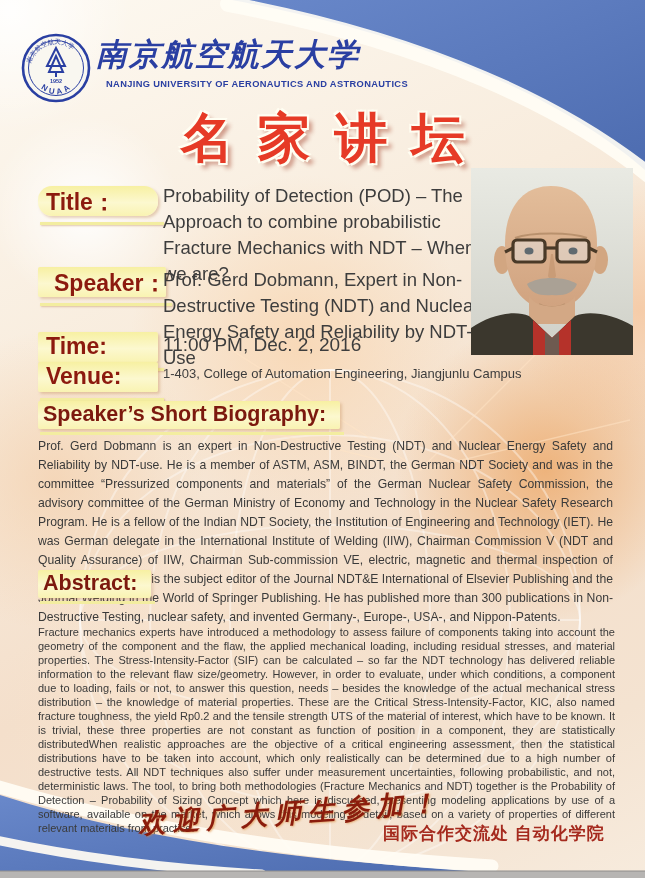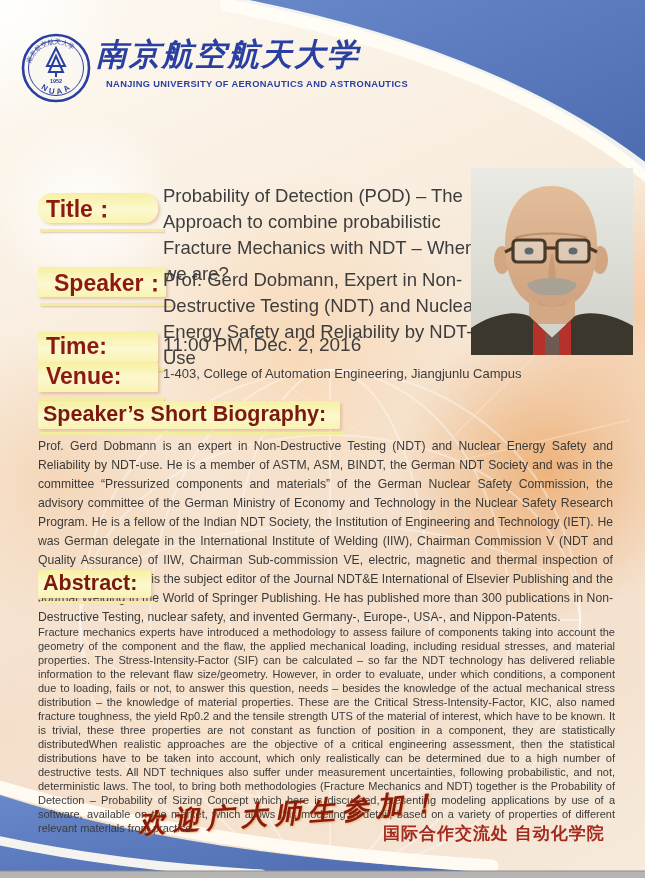--- a/index.html
+++ b/index.html
@@ -34,21 +34,21 @@
     background:linear-gradient(180deg,#f7f0a2 0%,#fcf8cf 55%,#f9f3b2 100%);
     border-radius:2px;color:#8c1a0e;font-size:23px;font-weight:bold;
     box-shadow:2px 2px 3px rgba(185,125,70,.35);}
   .lbl::after{content:"";position:absolute;left:2px;right:-6px;top:36px;height:3px;
     background:#f3eda0;box-shadow:1px 1px 2px rgba(185,125,70,.4);}
   .val{position:absolute;left:163px;z-index:3;color:#3d3d3d;}
   .val-title{top:183px;width:322px;font-size:18.5px;line-height:26px;}
   .val-speaker{top:267px;width:326px;font-size:18.5px;line-height:26px;}
   .val-time{top:334px;width:330px;font-size:19px;}
   .val-venue{top:366px;width:470px;font-size:13px;white-space:nowrap;}
-  .lbl-title{top:193px;border-radius:14px;}
+  .lbl-title{top:186px;border-radius:14px;}
   .lbl-speaker{top:267px;padding-left:16px;}
   .lbl-time{top:332px;}
   .lbl-venue{top:362px;}
 
   .photo{position:absolute;left:471px;top:168px;width:162px;height:187px;z-index:3;}
 
   
   .sec-head{position:absolute;left:38px;z-index:3;display:inline-block;
     padding:1px 14px 2px 5px;color:#7c190e;font-size:21.5px;font-weight:bold;
     background:linear-gradient(180deg,#f7f0a2 0%,#fcf8cf 55%,#f9f3b2 100%);
@@ -127,20 +127,21 @@
     </g>
     <text x="36" y="51" font-size="5.5" fill="#2a3fa2" text-anchor="middle" font-weight="bold">1952</text>
     <text font-size="8" fill="#2a3fa2" font-weight="bold" letter-spacing="3" font-family="'Liberation Sans',sans-serif">
       <textPath href="#arcBot" startOffset="26%">NUAA</textPath>
     </text>
   </svg>
 
   <div class="univ-cn">南京航空航天大学</div>
   <div class="univ-en">NANJING UNIVERSITY OF AERONAUTICS AND ASTRONAUTICS</div>
 
+  <div class="banner">名家讲坛</div>
 
   <div class="lbl lbl-title">Title：</div>
   <div class="val val-title">Probability of Detection (POD) – The Approach to combine probabilistic Fracture Mechanics with NDT – Where we are?</div>
 
   <div class="lbl lbl-speaker">Speaker：</div>
   <div class="val val-speaker">Prof. Gerd Dobmann, Expert in Non-Destructive Testing (NDT) and Nuclear Energy Safety and Reliability by NDT-Use</div>
 
   <div class="lbl lbl-time">Time:</div>
   <div class="val val-time">11:00 PM, Dec. 2, 2016</div>
 

